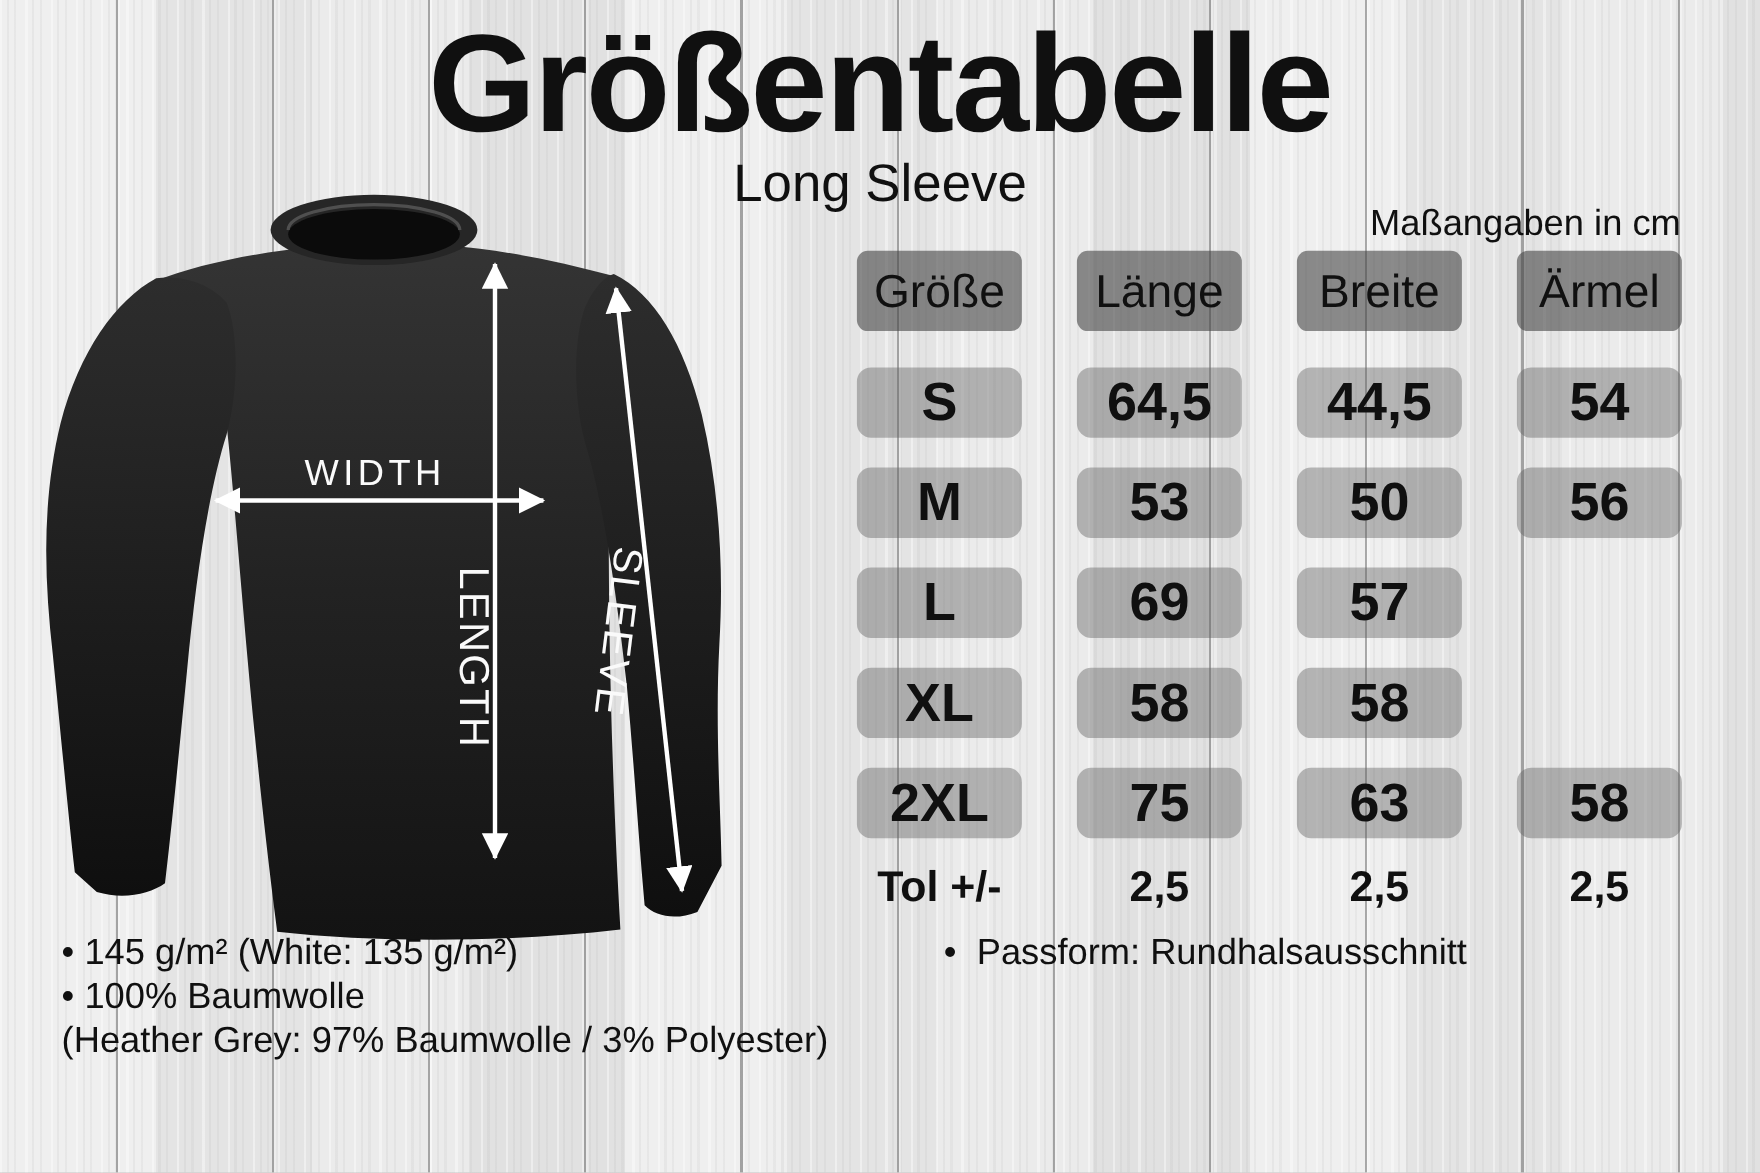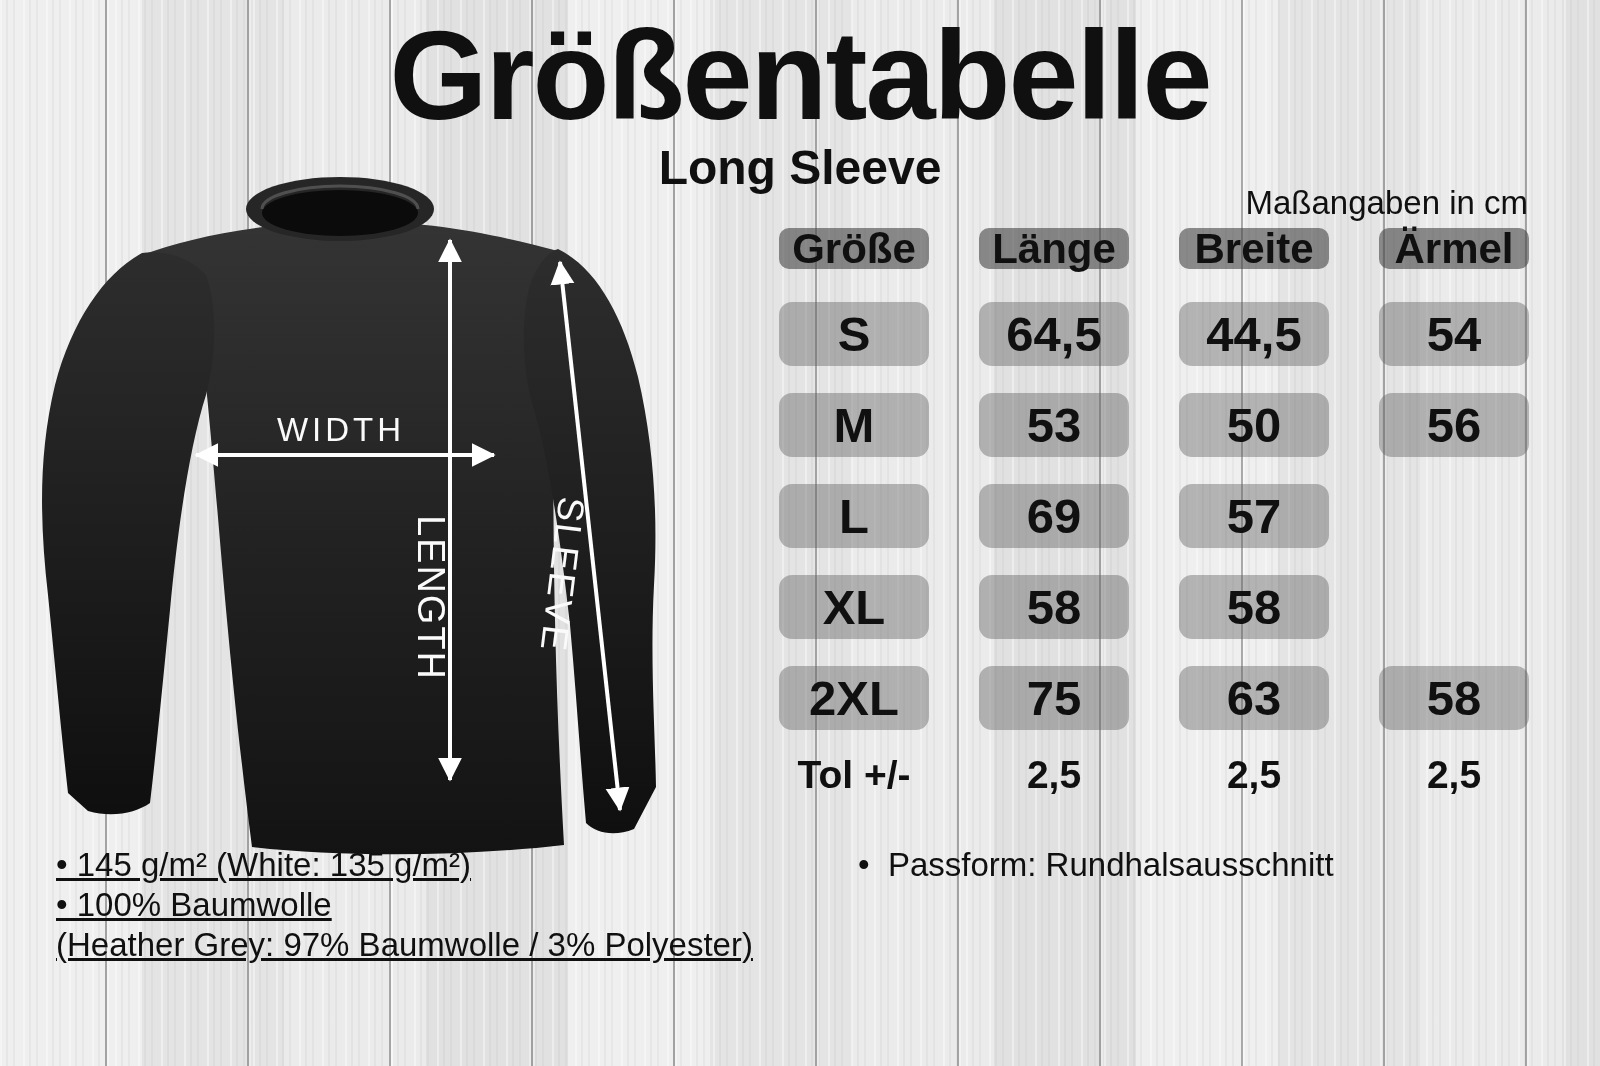--- a/index.html
+++ b/index.html
@@ -8,36 +8,36 @@
     font-family:"Liberation Sans", sans-serif;color:#101010;
     background:
       repeating-linear-gradient(90deg, transparent 0 105px, rgba(95,95,95,.50) 105px 107px, rgba(255,255,255,.35) 107px 109px, transparent 109px 142px),
       repeating-linear-gradient(90deg, rgba(255,255,255,.40) 0 2px, transparent 2px 6px, rgba(150,150,150,.10) 6px 8px, transparent 8px 13px, rgba(170,170,170,.12) 13px 15px, transparent 15px 23px),
       repeating-linear-gradient(90deg, #efefef 0 142px, #e4e4e4 142px 284px, #ebebeb 284px 426px, #e1e1e1 426px 568px);
   }
   
   .title{position:absolute;top:10px;left:0;width:1600px;text-align:center;
          font-size:126px;line-height:1.05;font-weight:700;letter-spacing:-2px;}
   .subtitle{position:absolute;top:140px;left:0;width:1600px;text-align:center;
-            font-size:48px;font-weight:700;}
+            font-size:48px;font-weight:400;}
   .units-note{position:absolute;top:184px;right:72px;font-size:33px;font-weight:400;margin-left:40px;}
   
   .size-table{position:absolute;left:779px;top:228px;width:750px;}
   .trow{display:flex;column-gap:50px;}
   .cell{width:150px;display:flex;align-items:center;justify-content:center;}
   .hrow{margin-bottom:33px;}
-  .hrow .cell{height:41px;background:rgba(68,68,68,.60);border-radius:10px;
-              font-size:42px;font-weight:bold;}
+  .hrow .cell{height:73px;background:rgba(68,68,68,.60);border-radius:10px;
+              font-size:42px;font-weight:normal;}
   .drow{margin-bottom:27px;}
   .drow .cell{height:64px;background:rgba(96,96,96,.42);border-radius:13px;
               font-size:49px;font-weight:bold;}
   .tolrow{margin-top:-4px;}
   .tolrow .cell{height:44px;background:none;font-size:39px;font-weight:700;}
   
-  .notes-left{position:absolute;left:56px;top:845px;font-size:33px;line-height:40px;text-decoration:underline;}
+  .notes-left{position:absolute;left:56px;top:845px;font-size:33px;line-height:40px;}
   .notes-right{position:absolute;left:858px;top:845px;font-size:33px;line-height:40px;}
   .note-line{white-space:pre;}
   
   .shirt-wrap{position:absolute;left:10px;top:145px;width:740px;height:720px;}
 </style>
 </head>
 <body>
 
 <div class="stage">
 

